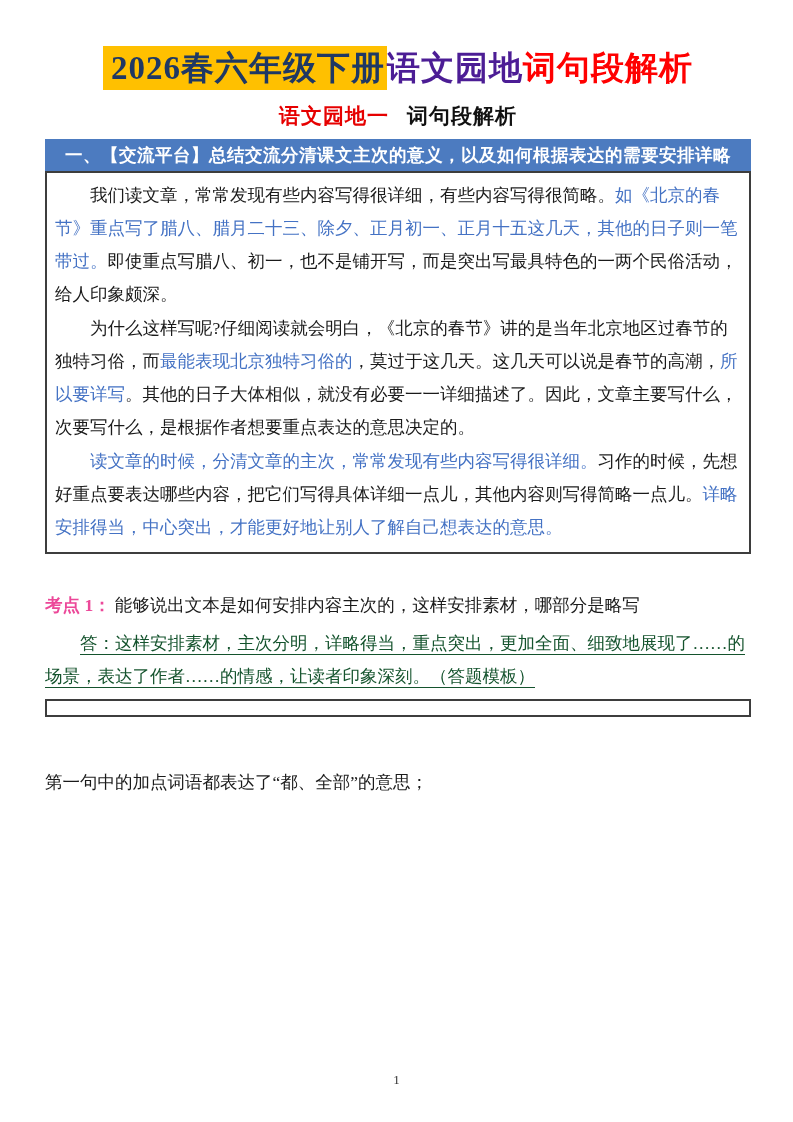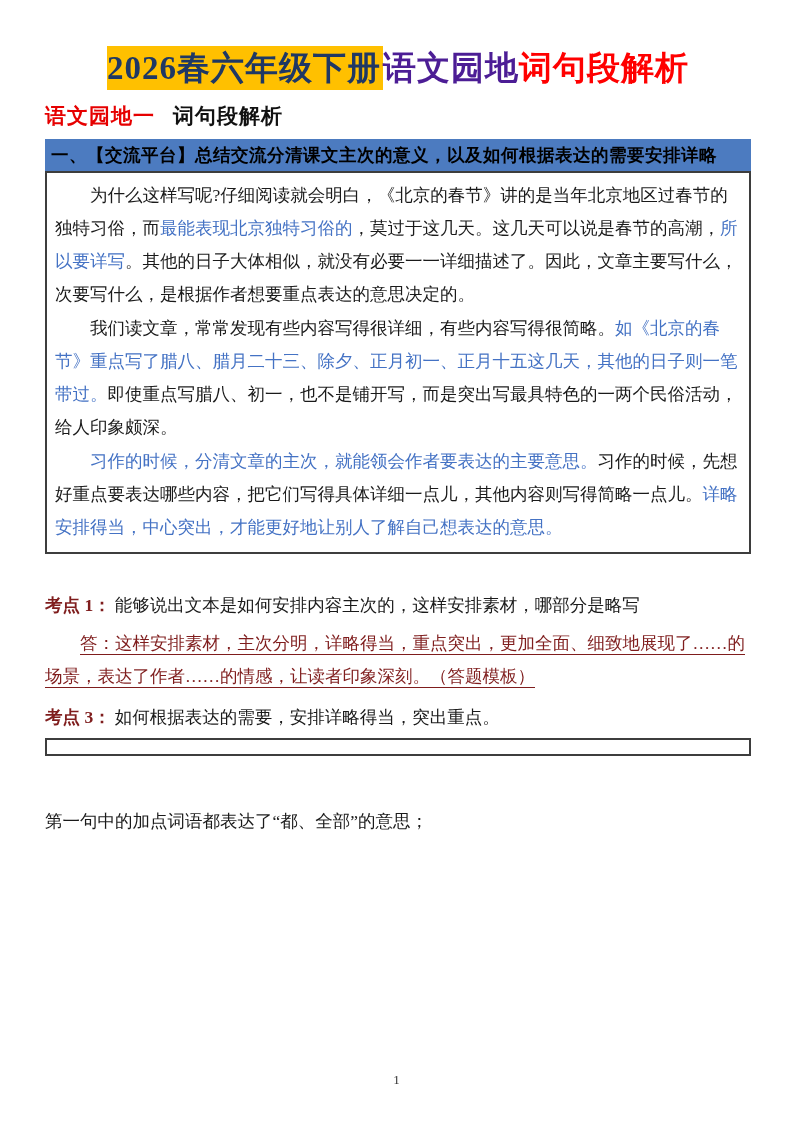--- a/index.html
+++ b/index.html
@@ -21,63 +21,63 @@
     text-align: center;
     font-size: 33px;
     font-weight: bold;
     line-height: 1.5;
     letter-spacing: 1px;
     white-space: nowrap;
   }
   .doc-title .hl {
     background: #FFC000;
     color: #1F3864;
-    padding: 4px 2px 4px 0;
+    padding: 4px 2px 4px 8px;
   }
   .doc-title .blue { color: #4c1d95; }
   .doc-title .red  { color: #FF0000; }
   .doc-subtitle {
-    text-align: left;
+    text-align: center;
     font-size: 21px;
     font-weight: bold;
     margin-top: 8px;
     letter-spacing: 1px;
   }
   .doc-subtitle .red { color: #E60000; margin-right: 18px; }
   .doc-subtitle .black { color: #111; }
   
   .section-bar {
     background: #4C7BC0;
-    color: #000000;
+    color: #ffffff;
     font-size: 17.5px;
     font-weight: 600;
-    padding: 4px 6px;
+    padding: 4px 20px;
     margin-top: 9px;
     letter-spacing: 0.5px;
   }
   .section-bar.fit { display: inline-block; padding-right: 14px; }
   
   .content-box {
     border: 2px solid #3d3d3d;
     padding: 6px 10px 8px 8px;
     font-size: 17.5px;
     line-height: 1.9;
   }
   .content-box p { text-indent: 2em; }
   .blue-t { color: #4472C4; }
   .black-t { color: #1a1a1a; }
   
   .kp-line {
     font-size: 17.5px;
     line-height: 1.55;
     margin-top: 12px;
   }
-  .kp-label { color: #7f1d1d; font-weight: bold; margin-right: 4px; }
+  .kp-label { color: #ec4899; font-weight: bold; margin-right: 4px; }
   .kp-answer {
-    color: #7f1d1d;
+    color: #14532d;
     font-size: 17.5px;
     line-height: 1.85;
     margin-top: 8px;
     text-indent: 2em;
   }
   .kp-answer span { text-decoration: underline; text-underline-offset: 5px; }
   
   .exercise-title { font-weight: bold; text-indent: 0 !important; }
   .sentence { text-indent: 0 !important; margin-top: 2px; }
   .dotted {
@@ -103,30 +103,29 @@
 
   <h1 class="doc-title"><span class="hl">2026春六年级下册</span><span class="blue">语文园地</span><span class="red">词句段解析</span></h1>
 
   <div class="doc-subtitle">
     <span class="red">语文园地一</span><span class="black">词句段解析</span>
   </div>
 
   <div class="section-bar">一、【交流平台】总结交流分清课文主次的意义，以及如何根据表达的需要安排详略</div>
 
   <div class="content-box">
+    <p><span class="black-t">我们读文章，常常发现有些内容写得很详细，有些内容写得很简略。</span><span class="blue-t">如《北京的春节》重点写了腊八、腊月二十三、除夕、正月初一、正月十五这几天，其他的日子则一笔带过。</span><span class="black-t">即使重点写腊八、初一，也不是铺开写，而是突出写最具特色的一两个民俗活动，给人印象颇深。</span></p>
     <p><span class="black-t">为什么这样写呢?仔细阅读就会明白，《北京的春节》讲的是当年北京地区过春节的独特习俗，而</span><span class="blue-t">最能表现北京独特习俗的</span><span class="black-t">，莫过于这几天。这几天可以说是春节的高潮，</span><span class="blue-t">所以要详写</span><span class="black-t">。其他的日子大体相似，就没有必要一一详细描述了。因此，文章主要写什么，次要写什么，是根据作者想要重点表达的意思决定的。</span></p>
-    <p><span class="black-t">我们读文章，常常发现有些内容写得很详细，有些内容写得很简略。</span><span class="blue-t">如《北京的春节》重点写了腊八、腊月二十三、除夕、正月初一、正月十五这几天，其他的日子则一笔带过。</span><span class="black-t">即使重点写腊八、初一，也不是铺开写，而是突出写最具特色的一两个民俗活动，给人印象颇深。</span></p>
-    <p><span class="blue-t">习作的时候，分清文章的主次，就能领会作者要表达的主要意思。</span><span class="black-t">习作的时候，先想好重点要表达哪些内容，把它们写得具体详细一点儿，其他内容则写得简略一点儿。</span><span class="blue-t">详略安排得当，中心突出，才能更好地让别人了解自己想表达的意思。</span></p>
+    <p><span class="blue-t">读文章的时候，分清文章的主次，常常发现有些内容写得很详细。</span><span class="black-t">习作的时候，先想好重点要表达哪些内容，把它们写得具体详细一点儿，其他内容则写得简略一点儿。</span><span class="blue-t">详略安排得当，中心突出，才能更好地让别人了解自己想表达的意思。</span></p>
   </div>
 
   <div class="spacer-lg"></div>
 
   <div class="kp-line"><span class="kp-label">考点 1：</span><span>能够说出文本是如何安排内容主次的，这样安排素材，哪部分是略写</span></div>
   <div class="kp-answer"><span>答：这样安排素材，主次分明，详略得当，重点突出，更加全面、细致地展现了……的场景，表达了作者……的情感，让读者印象深刻。（答题模板）</span></div>
-  <div class="kp-line"><span class="kp-label">考点 3：</span><span>如何根据表达的需要，安排详略得当，突出重点。</span></div>
 
 
   <div class="content-box" style="margin-top:7px">
   </div>
 
   <div class="spacer-lg"></div>
   <div class="spacer-md"></div>
 
   <div class="kp-line">第一句中的加点词语都表达了“都、全部”的意思；</div>
 

